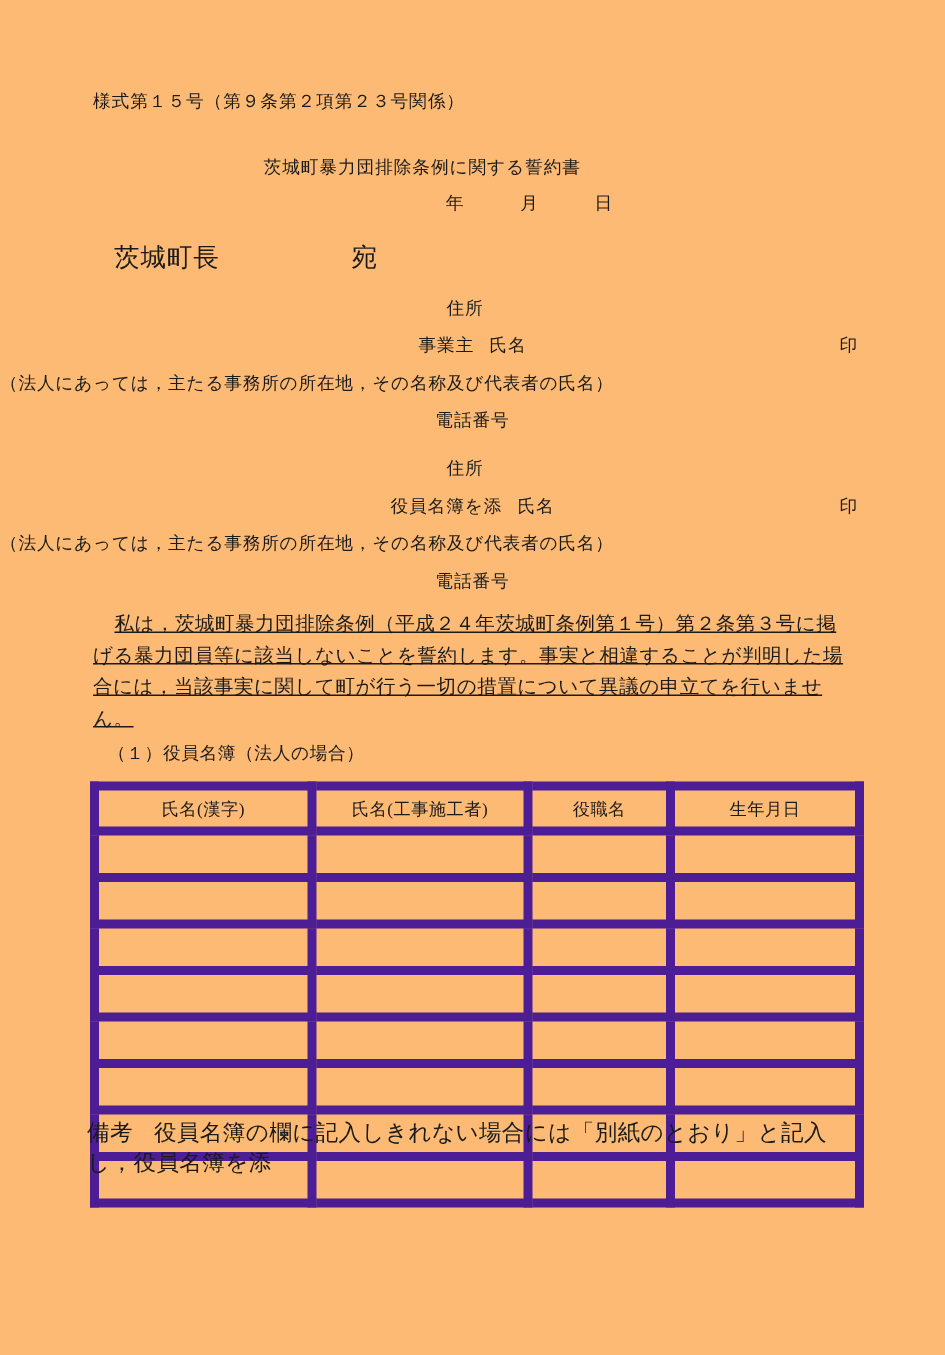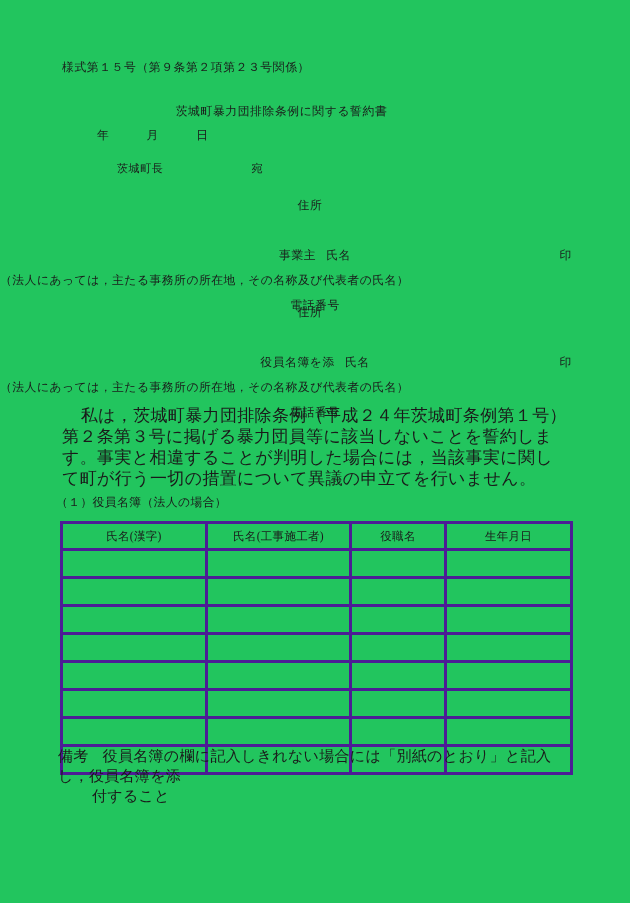--- a/index.html
+++ b/index.html
@@ -12,92 +12,93 @@
     height: 903px;
     position: relative;
     font-family: "Liberation Serif", "DejaVu Serif", serif;
     color: #1a1a1a;
     font-size: 11.5px;
     overflow: hidden;
   }
   .page {
     position: absolute;
     inset: 0;
-    background: #22c55e;
+    background: #fdba74;
   }
 
   
   .line {
     position: absolute;
     white-space: nowrap;
     line-height: 1;
   }
 
   .form-no      { left: 62px;  top: 62px;  font-size: 11.8px; letter-spacing: .6px; }
   .doc-title    { left: 0;     top: 106px; width: 563px; text-align: center; font-size: 11.8px; letter-spacing: .6px; }
-  .date-line    { left: 0;     top: 130px; width: 630px; text-align: left; font-size: 11.8px; padding-left: 97px; box-sizing: border-box; letter-spacing: .6px; }
-  .addressee    { left: 76px;  top: 163px; font-size: 11px; letter-spacing: .6px; margin-left: 41px; }
+  .date-line    { left: 0;     top: 130px; width: 630px; text-align: center; font-size: 11.8px; padding-left: 76px; box-sizing: border-box; letter-spacing: .6px; }
+  .addressee    { left: 76px;  top: 163px; font-size: 17px; letter-spacing: .6px; }
   .addressee .sep { display: inline-block; width: 88px; }
 
   
   .sig-block { position: absolute; left: 0; width: 630px; }
   .sig-block-1 { top: 198px; }
   .sig-block-2 { top: 305px; }
   .sig-row {
     position: relative;
     height: 25px;
     font-size: 11.8px;
     letter-spacing: .6px;
   }
   .sig-center { text-align: center; }
   .sig-addr   { padding-right: 10px; }
-  .sig-name   { padding-right: 0; margin-top: 25px; }
+  .sig-name   { padding-right: 0; }
   .sig-name .who  { display: inline-block; }
   .sig-name .gap  { display: inline-block; width: 10px; }
   .sig-seal {
     position: absolute;
     right: 58px;
     top: 0;
   }
   .sig-note { letter-spacing: .5px; }
   .sig-tel  { text-align: center; padding-right: 0; }
 
   
   .body-text {
     position: absolute;
     left: 62px;
     top: 405px;
     width: 508px;
-    font-size: 17px;
+    font-size: 13px;
     line-height: 21px;
     letter-spacing: .35px;
+    text-decoration: underline;
   }
   .body-text p { margin: 0; }
   .indent1 { text-indent: 1.1em; }
 
   
   .section-label {
     position: absolute;
-    left: 56px;
+    left: 72px;
     top: 497px;
     font-size: 11.8px;
     letter-spacing: .4px;
   }
 
   table.roster {
     position: absolute;
     left: 60px;
     top: 521px;
     width: 510px;
     border-collapse: collapse;
     table-layout: fixed;
   }
   table.roster th,
   table.roster td {
-    border: 3px solid #4c1d95;
+    border: 6px solid #4c1d95;
     height: 24px;
     font-weight: normal;
     font-size: 11.5px;
     text-align: center;
     letter-spacing: .3px;
     padding: 0;
   }
   table.roster td { height: 25px; }
   col.c1 { width: 145px; }
   col.c2 { width: 144px; }
@@ -221,16 +222,15 @@
           <td></td>
           <td></td>
           <td></td>
           <td></td>
         </tr>
     </tbody>
   </table>
 
   <div class="remark">
     <span class="lbl">備考</span><span class="lgap"></span><span>役員名簿の欄に記入しきれない場合には「別紙のとおり」と記入し，役員名簿を添</span>
-    <span class="cont">付すること</span>
   </div>
 
 </div>
 
 </body></html>

